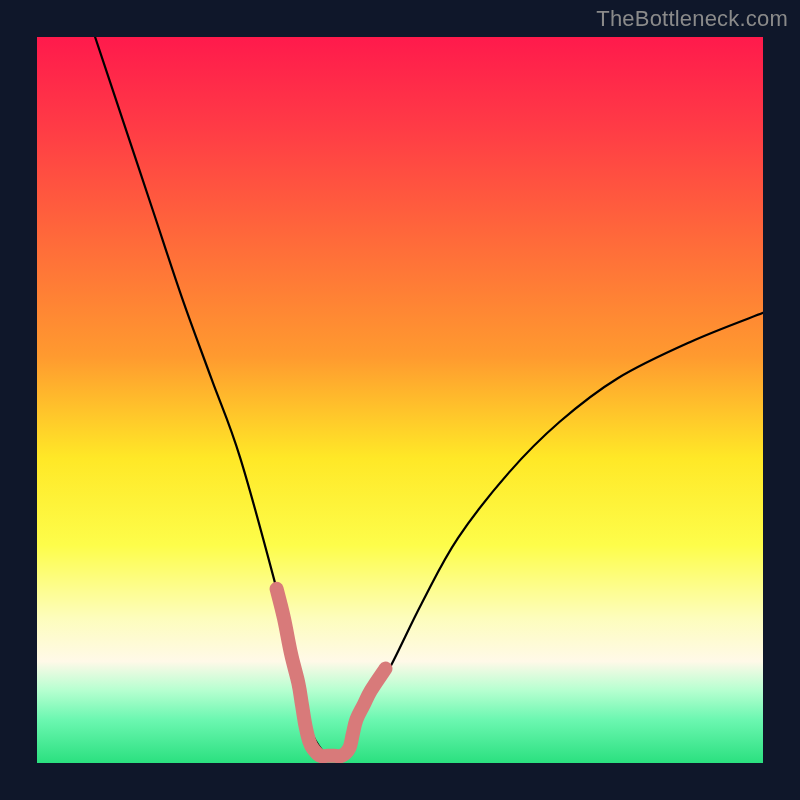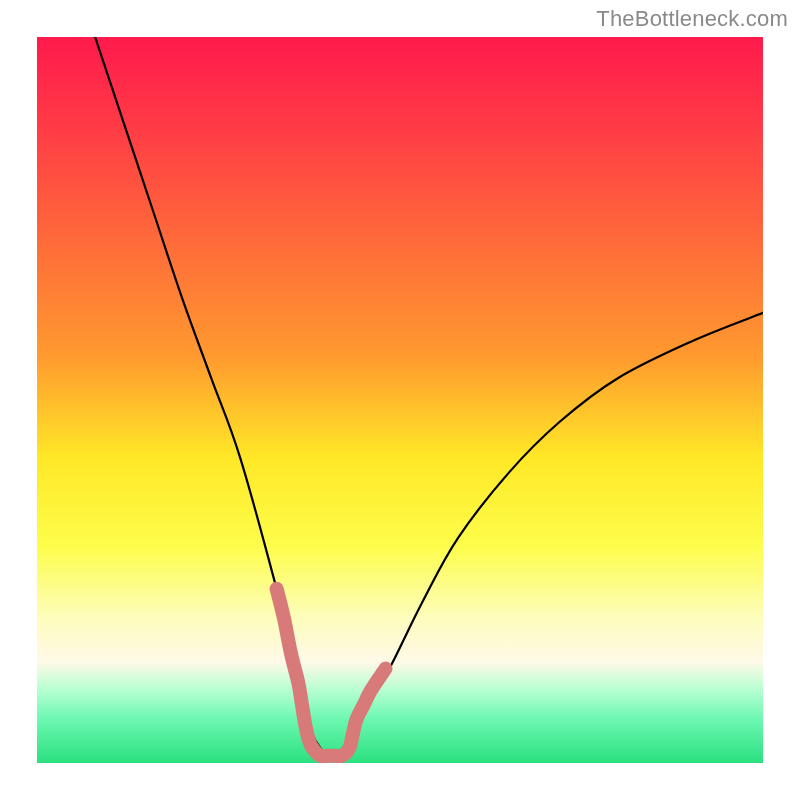--- a/index.html
+++ b/index.html
@@ -10,21 +10,21 @@
     background: #000;
     overflow: hidden;
     font-family: Arial, Helvetica, sans-serif;
   }
   .frame {
     position: absolute;
     left: 0;
     top: 0;
     width: 800px;
     height: 800px;
-    background: #ffffff;
+    background: #0f172a;
   }
   .plot-area {
     position: absolute;
     left: 37px;
     top: 37px;
     width: 726px;
     height: 726px;
     background: linear-gradient(to bottom,
       #ff1a4c 0%,
       #ff3a46 12%,

